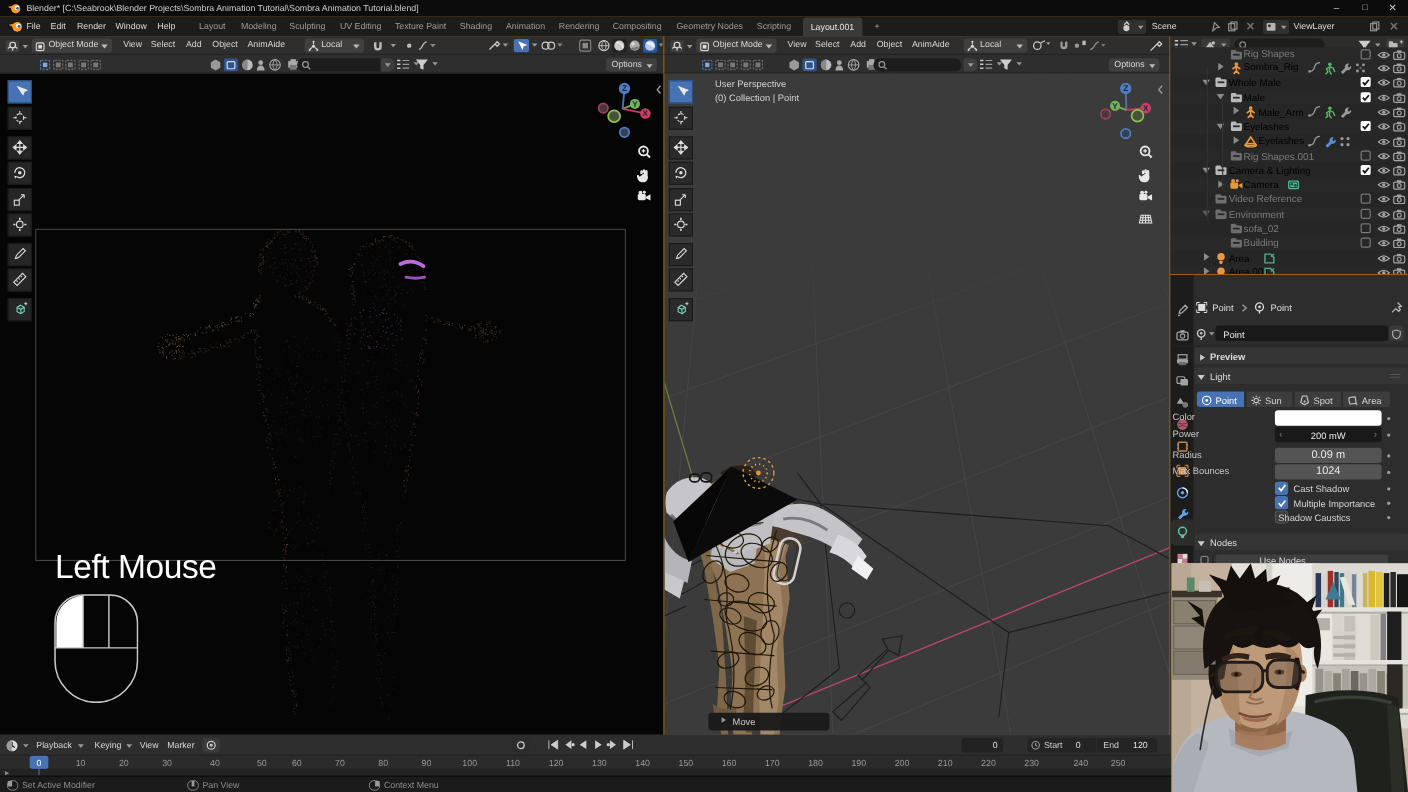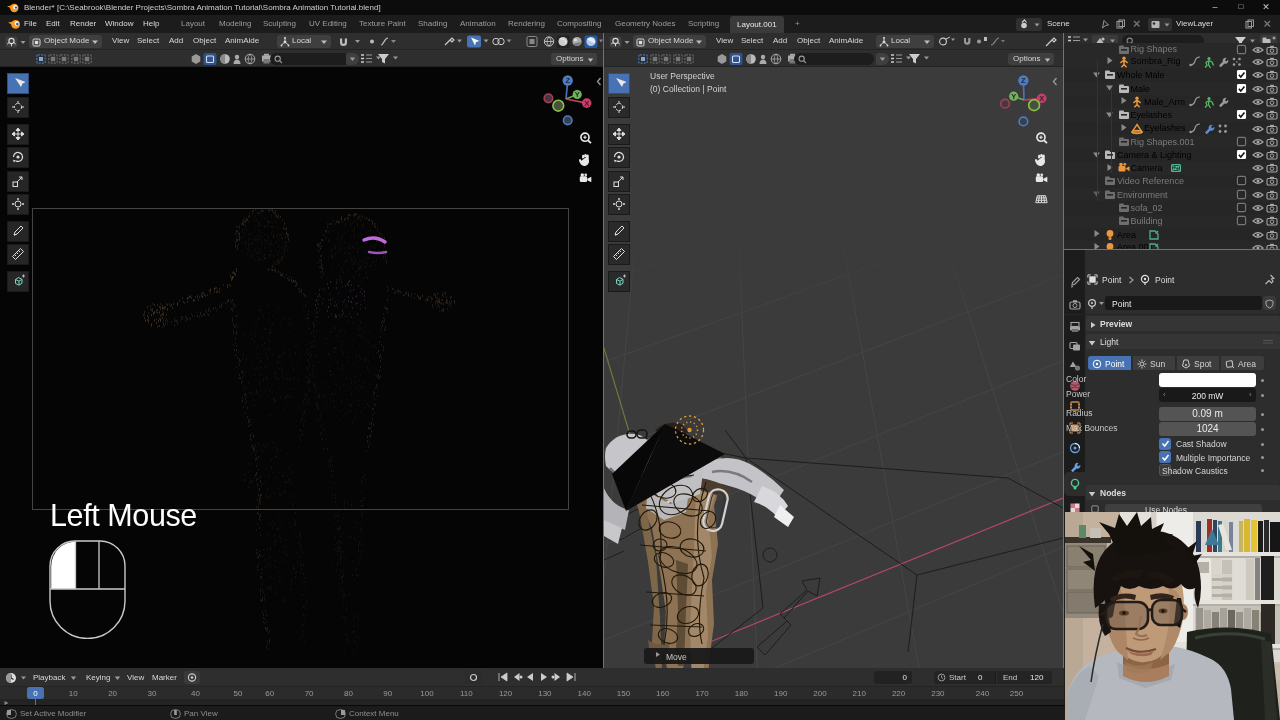--- a/index.html
+++ b/index.html
@@ -1,16 +1,16 @@
 <!DOCTYPE html>
 <html><head><meta charset="utf-8"><style>
 *{margin:0;padding:0;box-sizing:border-box}
 html,body{width:1280px;height:720px;overflow:hidden;background:#101010;font-family:"Liberation Sans",sans-serif}
 .abs{position:absolute}
-#stage{position:relative;width:1280px;height:720px;background:#737373}
+#stage{position:relative;width:1280px;height:720px;background:#a16207}
 #titlebar{left:0;top:0;width:1280px;height:15px;background:#0c0c0c;color:#cfcfcf;font-size:8px;line-height:15px}
 .winbtn{position:absolute;top:0;width:26px;height:15px;color:#c8c8c8;text-align:center;font-size:9px;line-height:14px}
 #topbar{left:0;top:15px;width:1280px;height:18px;background:#1c1c1c}
 .menu{position:absolute;top:0;height:18px;line-height:18px;font-size:8px;color:#dcdcdc}
 .tab{position:absolute;top:0;height:18px;line-height:18px;font-size:8px;color:#9d9d9d}
 .tabactive{background:#3a3a3a;color:#e8e8e8;border-radius:3px 3px 0 0;padding:0 7px}
 .vhead{position:absolute;background:#2e2e2e;border-bottom:1px solid #232323}
 .hwidget{position:absolute;background:#3f3f3f;border-radius:3px;color:#e2e2e2;font-size:8px}
 .hmenu{position:absolute;color:#d8d8d8;font-size:8px}
 .hicon{position:absolute}
@@ -1167,21 +1167,21 @@
       </svg>
       <span class="abs" style="left:112px;top:202.5px;color:#d5d5d5;font-size:8.5px">Multiple Importance</span>
       <div class="abs" style="left:197px;top:206.0px;width:3px;height:3px;border-radius:2px;background:#9a9a9a"></div>
 <div class="abs" style="left:95px;top:214.0px;width:12px;height:12px;background:#3d3d3d;border:1px solid #555;border-radius:2.5px"></div>
       <span class="abs" style="left:98px;top:215.5px;color:#d5d5d5;font-size:8.5px">Shadow Caustics</span>
       <div class="abs" style="left:197px;top:219.0px;width:3px;height:3px;border-radius:2px;background:#9a9a9a"></div>
 <div class="abs" style="left:22px;top:235px;width:194px;height:15px;background:#353535;border-radius:3px 3px 0 0"></div>
 <svg class="abs" style="left:24px;top:239.5px" width="8" height="8" viewBox="0 0 8 8">
         <path d="M.8 2h6.4L4 6.5z" fill="#ccc"></path>
       </svg>
-<span class="phdr" style="left:36px;top:238px;font-weight:bold">Nodes</span>
+<span class="phdr" style="left:36px;top:238px;font-weight:normal">Nodes</span>
 <div class="abs" style="left:41px;top:254px;width:157px;height:8px;background:#3f3f3f;border-radius:3px 3px 0 0"></div>
 <span class="abs" style="left:81px;top:255px;color:#ddd;font-size:8.5px;height:7px;overflow:hidden;display:inline-block">Use Nodes</span>
 <svg class="abs" style="left:26px;top:255px" width="10" height="8" viewBox="0 0 10 10">
         <rect x="1" y="1" width="8" height="8" rx="1.5" fill="none" stroke="#aaa"></rect>
       </svg>
 </div>
 <div class="abs" id="timeline">
 <svg class="abs" style="left:5px;top:3.5px" width="24" height="12" viewBox="0 0 24 12">
         <circle cx="6" cy="6" r="5" fill="#ddd"></circle>
         <path d="M6 2.5V6l2.5 1.5" stroke="#222" stroke-width="1.2" fill="none"></path>

